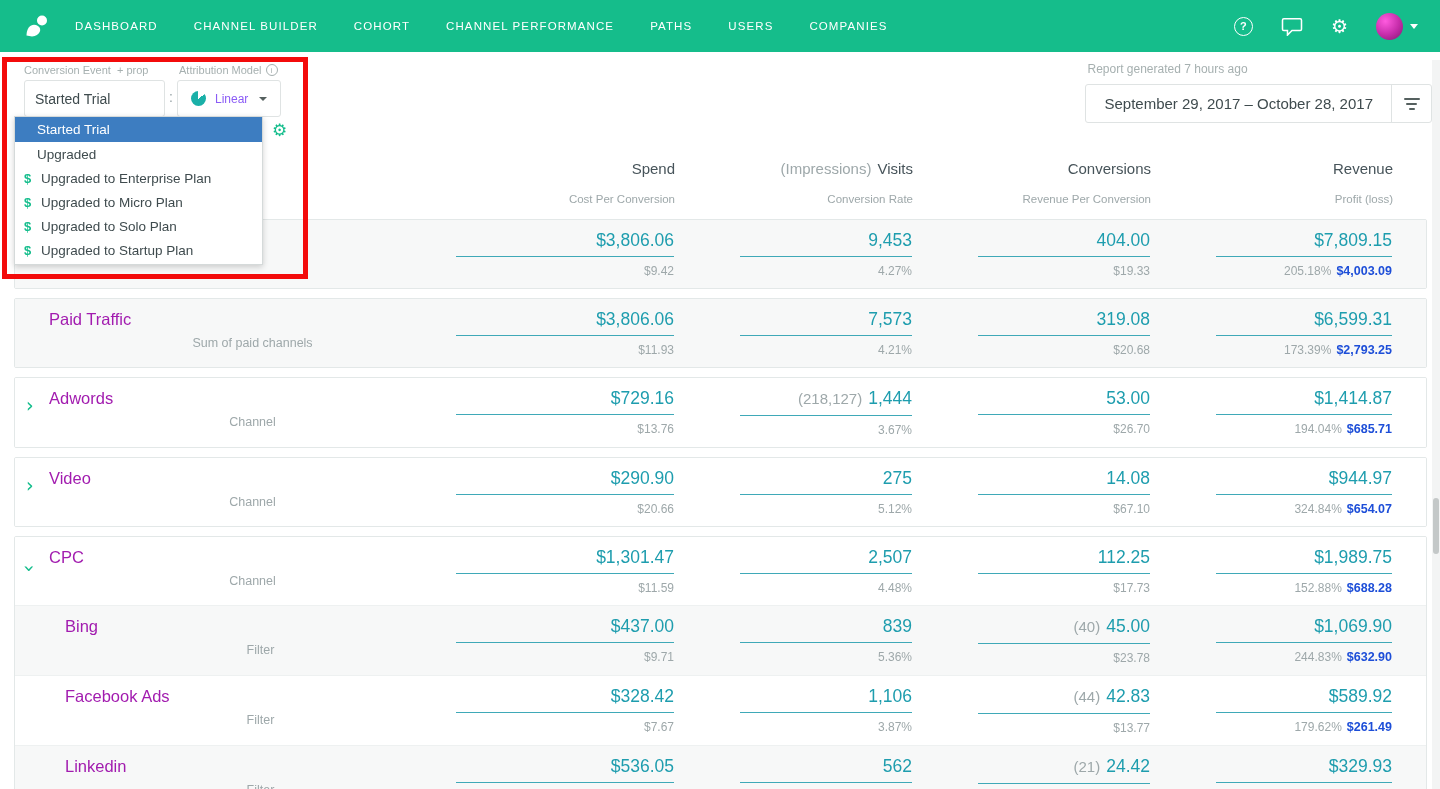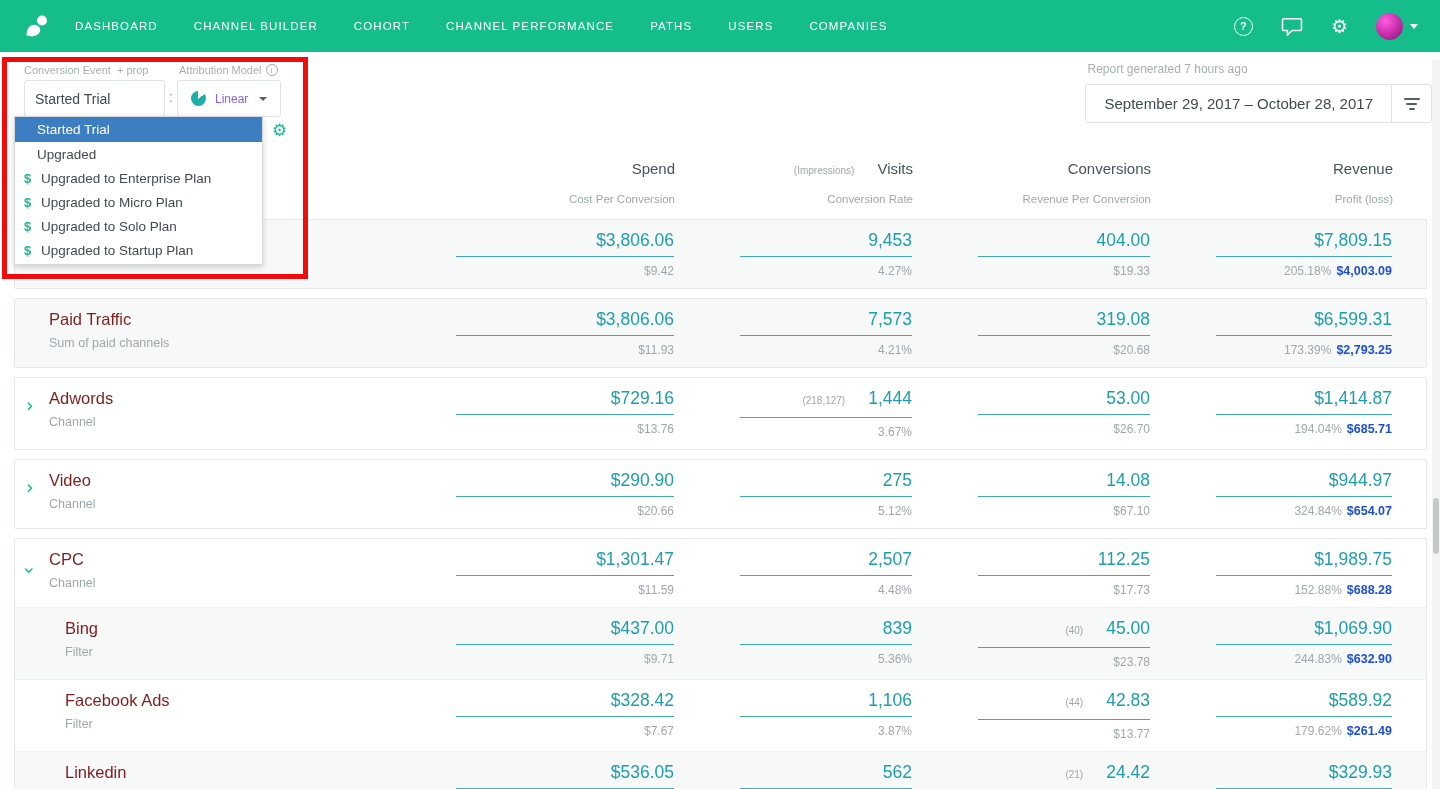--- a/index.html
+++ b/index.html
@@ -68,30 +68,30 @@
 
   
   .table { padding:0 13px 0 14px; }
   .thead { display:flex; padding:8px 34px 14px 0; }
   .thead .namecol { flex:1; }
   .cell { width:172px; margin-left:66px; text-align:right; flex:none; }
   .cell.c0 { width:218px; margin-left:0; }
   .cell.c3 { width:176px; }
   .hmain { font-size:15px; color:#47545a; white-space:nowrap; }
   .hsub { font-size:11.5px; color:#9ea8aa; margin-top:16px; white-space:nowrap; }
-  .prefix { font-size:10px; color:#9ea8aa; margin-right:23px; }
+  .prefix { font-size:15px; color:#9ea8aa; margin-right:6px; }
 
   .card { border:1px solid #e3e8e8; border-radius:2px; margin-bottom:9px; background:#fff; overflow:hidden; }
   .row { display:flex; padding:10px 34px 10px 0; position:relative; background:#fff; }
   .row.shaded { background:#f7f8f8; }
   .row + .row { border-top:1px solid #eef1f1; }
   .namecol { flex:1; padding-left:34px; }
   .row.subrow .namecol { padding-left:50px; }
-  .rname { font-size:16.5px; color:#7f1d1d; line-height:20px; }
-  .rsub { font-size:12.5px; color:#9ea8aa; margin-top:7px; }
+  .rname { font-size:16.5px; color:#a21caf; line-height:20px; }
+  .rsub { font-size:12.5px; color:#9ea8aa; margin-top:7px;text-align:center; }
   .chev { position:absolute; left:11px; top:18px; color:#14bd8c; font-size:19px; line-height:19px;
           cursor:pointer; font-family:"DejaVu Sans", sans-serif; }
   .chev.down { transform:rotate(90deg); top:22px; }
   .main { font-size:17.5px; line-height:20px; color:#1e9dae; padding-bottom:6px;
           border-bottom:1px solid #3fa9b8; white-space:nowrap; }
   .sub { font-size:12px; line-height:14px; color:#9ea8aa; padding-top:7px; white-space:nowrap; }
   .profit { color:#1d4ed8; font-weight:bold; font-size:12.5px; margin-left:5px; }
 
   
   .sb-track { position:absolute; right:0; top:60px; bottom:0; width:8px; background:#f3f4f4; z-index:30; }

